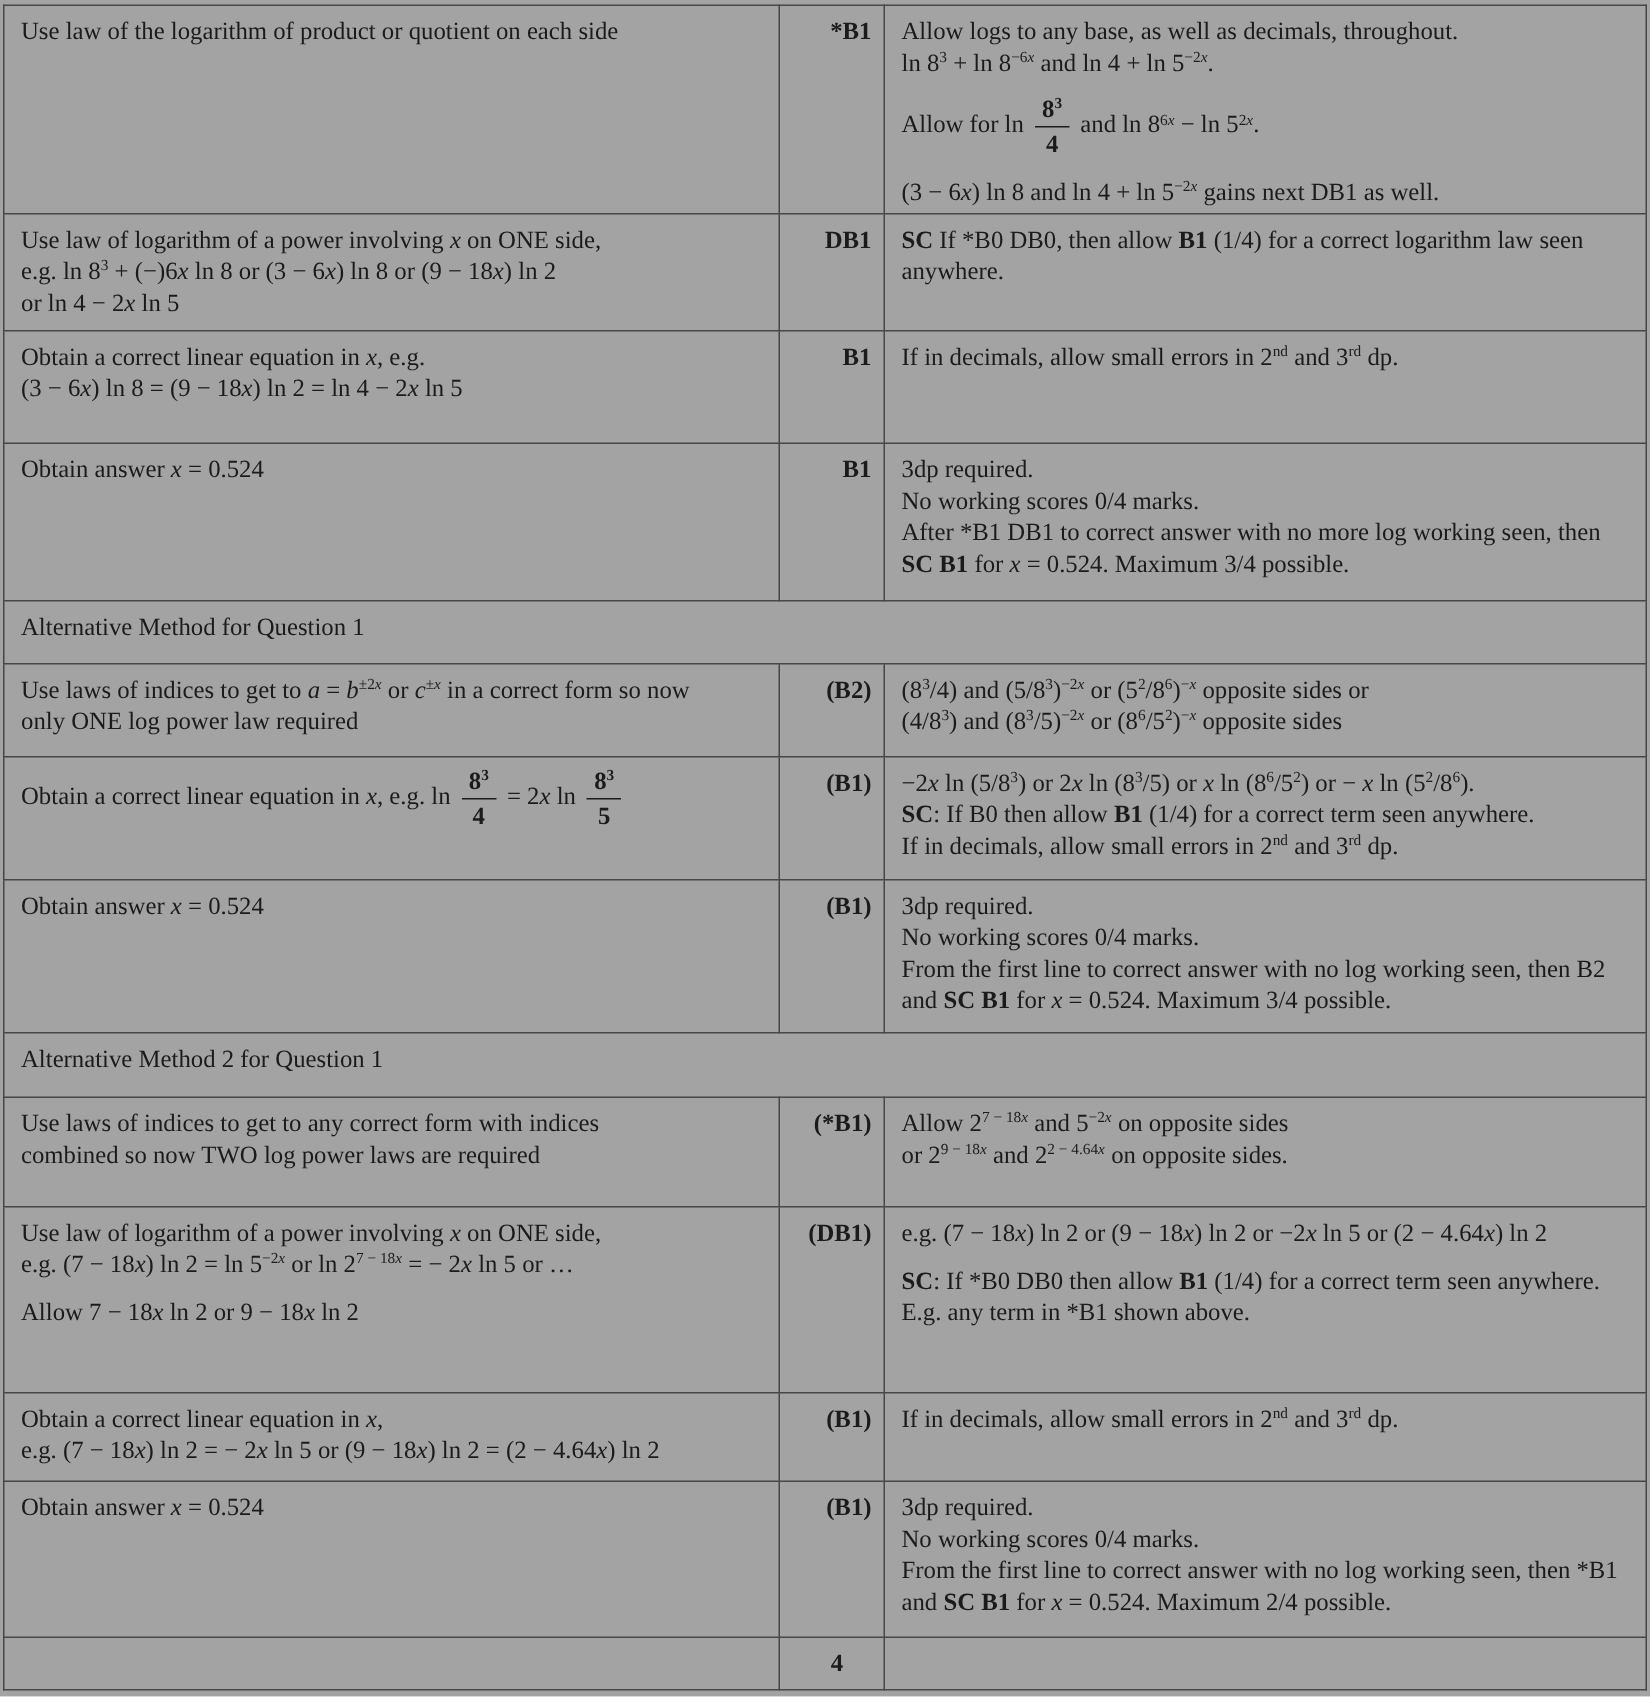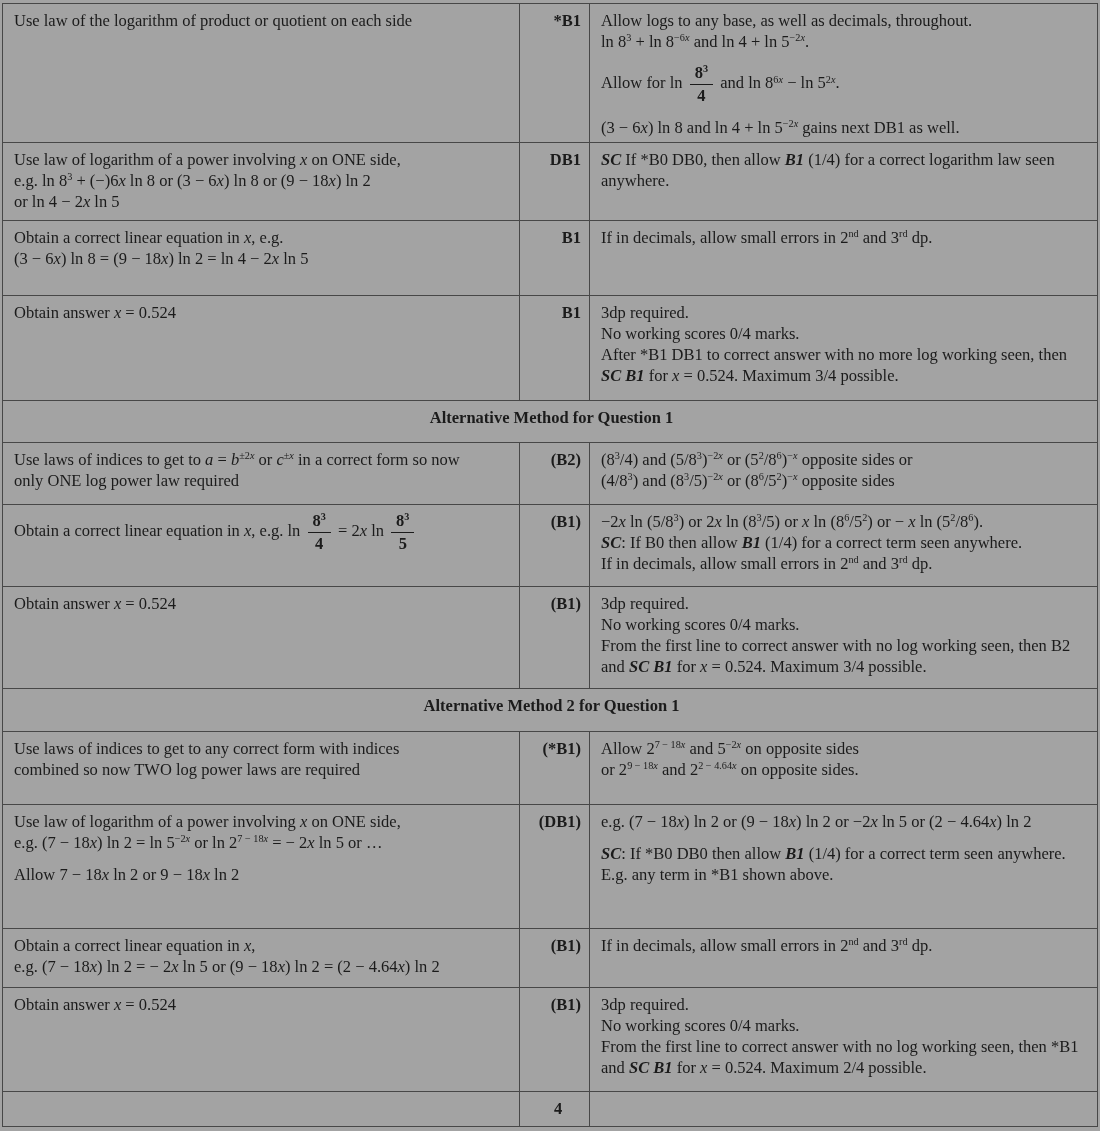--- a/index.html
+++ b/index.html
@@ -35,25 +35,24 @@
   td.mark-cell {
     text-align: right;
     font-weight: bold;
     padding-right: 8px;
     padding-left: 4px;
     white-space: nowrap;
   }
   td.mark-cell.center { text-align: center; padding-right: 4px; }
   td.guidance-cell { }
   td.section-cell {
-    font-weight: bold;
+    font-weight: normal;
     font-size: 17px;
     vertical-align: middle;
     padding: 6px 10px;
-    text-align: center;
   }
   .para { margin: 0 0 11px 0; }
   .para:last-child { margin-bottom: 0; }
   sup {
     font-size: 62%;
     line-height: 0;
     vertical-align: baseline;
     position: relative;
     top: -0.55em;
   }
@@ -65,21 +64,21 @@
     line-height: 20px;
     font-weight: bold;
   }
   .fnum {
     display: block;
     padding: 0 5px 1px 5px;
     border-bottom: 1.4px solid #1b1b1b;
   }
   .fden { display: block; padding-top: 1px; }
   i { font-style: italic; }
-  b { font-weight: bold; font-style: italic; }
+  b { font-weight: bold; }
 </style>
 </head>
 <body>
 
 <div class="sheet">
   <table class="ms">
     <colgroup>
       <col style="width:517px">
       <col style="width:70px">
       <col style="width:508px">

